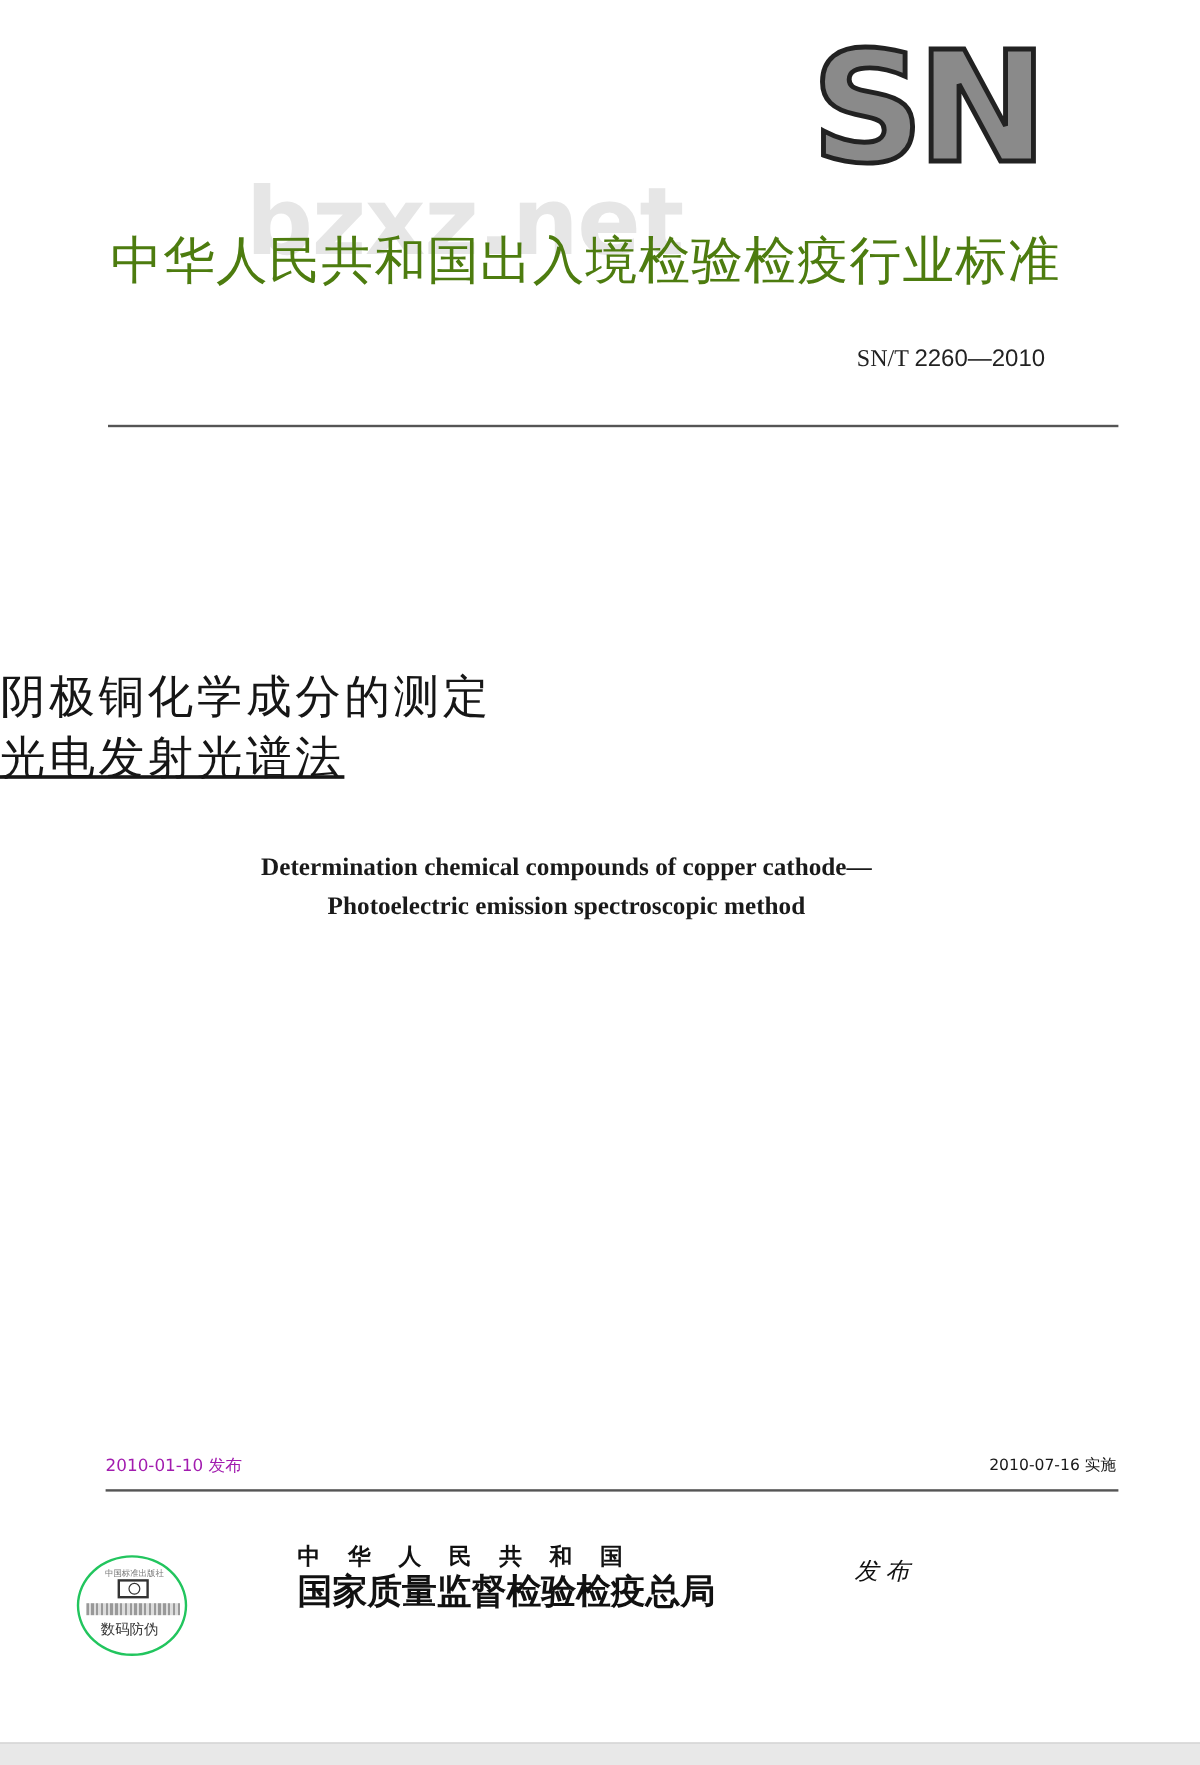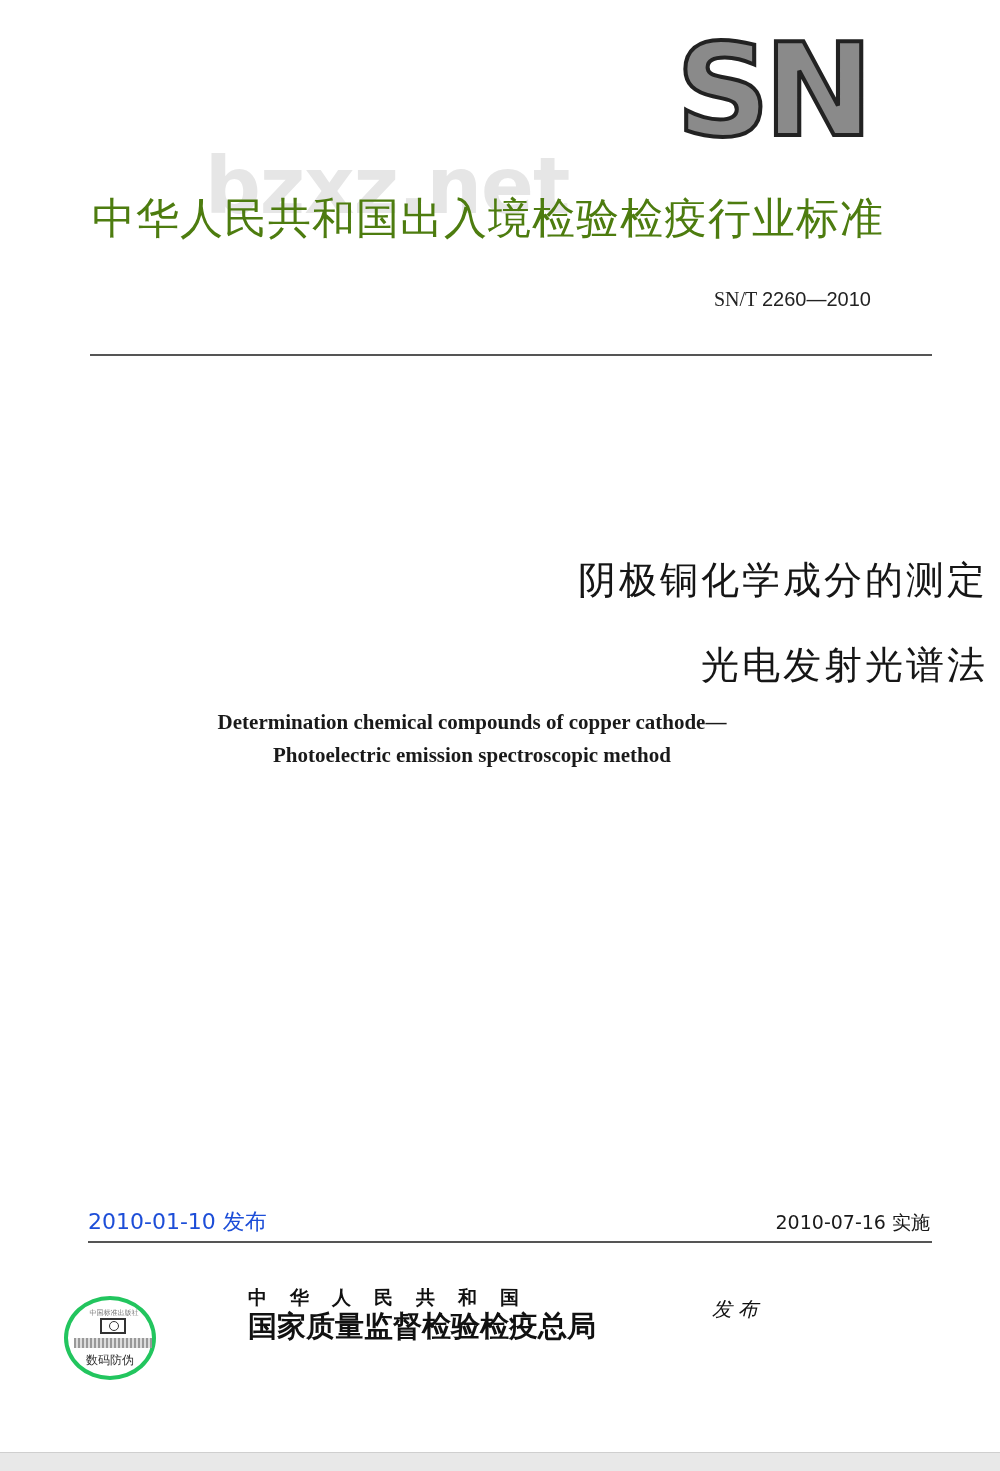--- a/index.html
+++ b/index.html
@@ -25,50 +25,50 @@
       left: 92px; top: 190px; width: 850px; font-size: 43px; line-height: 56px;
       letter-spacing: 1px; color: #4d7c0f; white-space: nowrap;
     }
     .std-number {
       left: 714px; top: 285px; font-size: 20px; line-height: 28px; color: #222;
       font-family: "Liberation Serif", serif; white-space: nowrap;
     }
     .std-number .num { font-family: "Liberation Sans", sans-serif; text-align: center; }
     .rule-top { left: 90px; top: 354px; width: 842px; height: 2px; background: #555; }
     .cn-title {
-      left: 0; width: 988px; text-align: right; font-size: 38px; line-height: 50px;
+      left: 0; width: 988px; text-align: left; font-size: 38px; line-height: 50px;
       letter-spacing: 3px; color: #161616;
     }
     .cn-title.l1 { top: 555px; }
-    .cn-title.l2 { top: 640px; }
+    .cn-title.l2 { top: 606px; text-decoration: underline; }
     .en-title {
       left: 0; width: 944px; text-align: center; font-family: "Liberation Serif", serif;
       font-weight: bold; font-size: 21px; line-height: 33px; color: #1a1a1a;
     }
     .en-title.l1 { top: 706px; }
     .en-title.l2 { top: 739px; }
-    .date-left { left: 88px; top: 1208px; font-size: 22px; line-height: 28px; color: #1d4ed8; }
-    .date-right { right: 70px; top: 1208px; font-size: 19px; line-height: 28px; color: #1a1a1a; }
+    .date-left { left: 88px; top: 1208px; font-size: 14px; line-height: 28px; color: #a21caf; }
+    .date-right { right: 70px; top: 1208px; font-size: 13px; line-height: 28px; color: #1a1a1a; }
     .rule-bottom { left: 88px; top: 1241px; width: 844px; height: 2px; background: #555; }
     .issuer-1 {
       left: 248px; top: 1280px; font-family: "DejaVu Serif", "Liberation Serif", serif;
       font-weight: bold; font-size: 19px; line-height: 34px; letter-spacing: 23px; color: #111;
       white-space: nowrap;
     }
     .issuer-2 {
       left: 248px; top: 1309px; font-family: "DejaVu Serif", "Liberation Serif", serif;
       font-weight: bold; font-size: 29px; line-height: 34px; letter-spacing: 0px; color: #111;
       white-space: nowrap;
       text-align: right;
     }
     .issuer-action {
       left: 712px; top: 1296px; font-size: 20px; line-height: 26px; letter-spacing: 6px; color: #111; font-style: italic;
     }
     .seal {
-      left: 64px; top: 1296px; width: 92px; height: 84px; border: 4px solid #22c55e;
+      left: 64px; top: 1296px; width: 92px; height: 84px; border: 2px solid #22c55e;
       border-radius: 50%; box-sizing: border-box;
     }
     .seal-ring-text { left: 16px; top: 8px; font-size: 7px; color: #777; width: 60px; text-align: center; }
     .seal-box {
       left: 32px; top: 18px; width: 26px; height: 16px; border: 2px solid #333; box-sizing: border-box;
     }
     .seal-box::after {
       content: ""; position: absolute; left: 7px; top: 1px; width: 8px; height: 8px;
       border: 1px solid #333; border-radius: 50%;
     }

